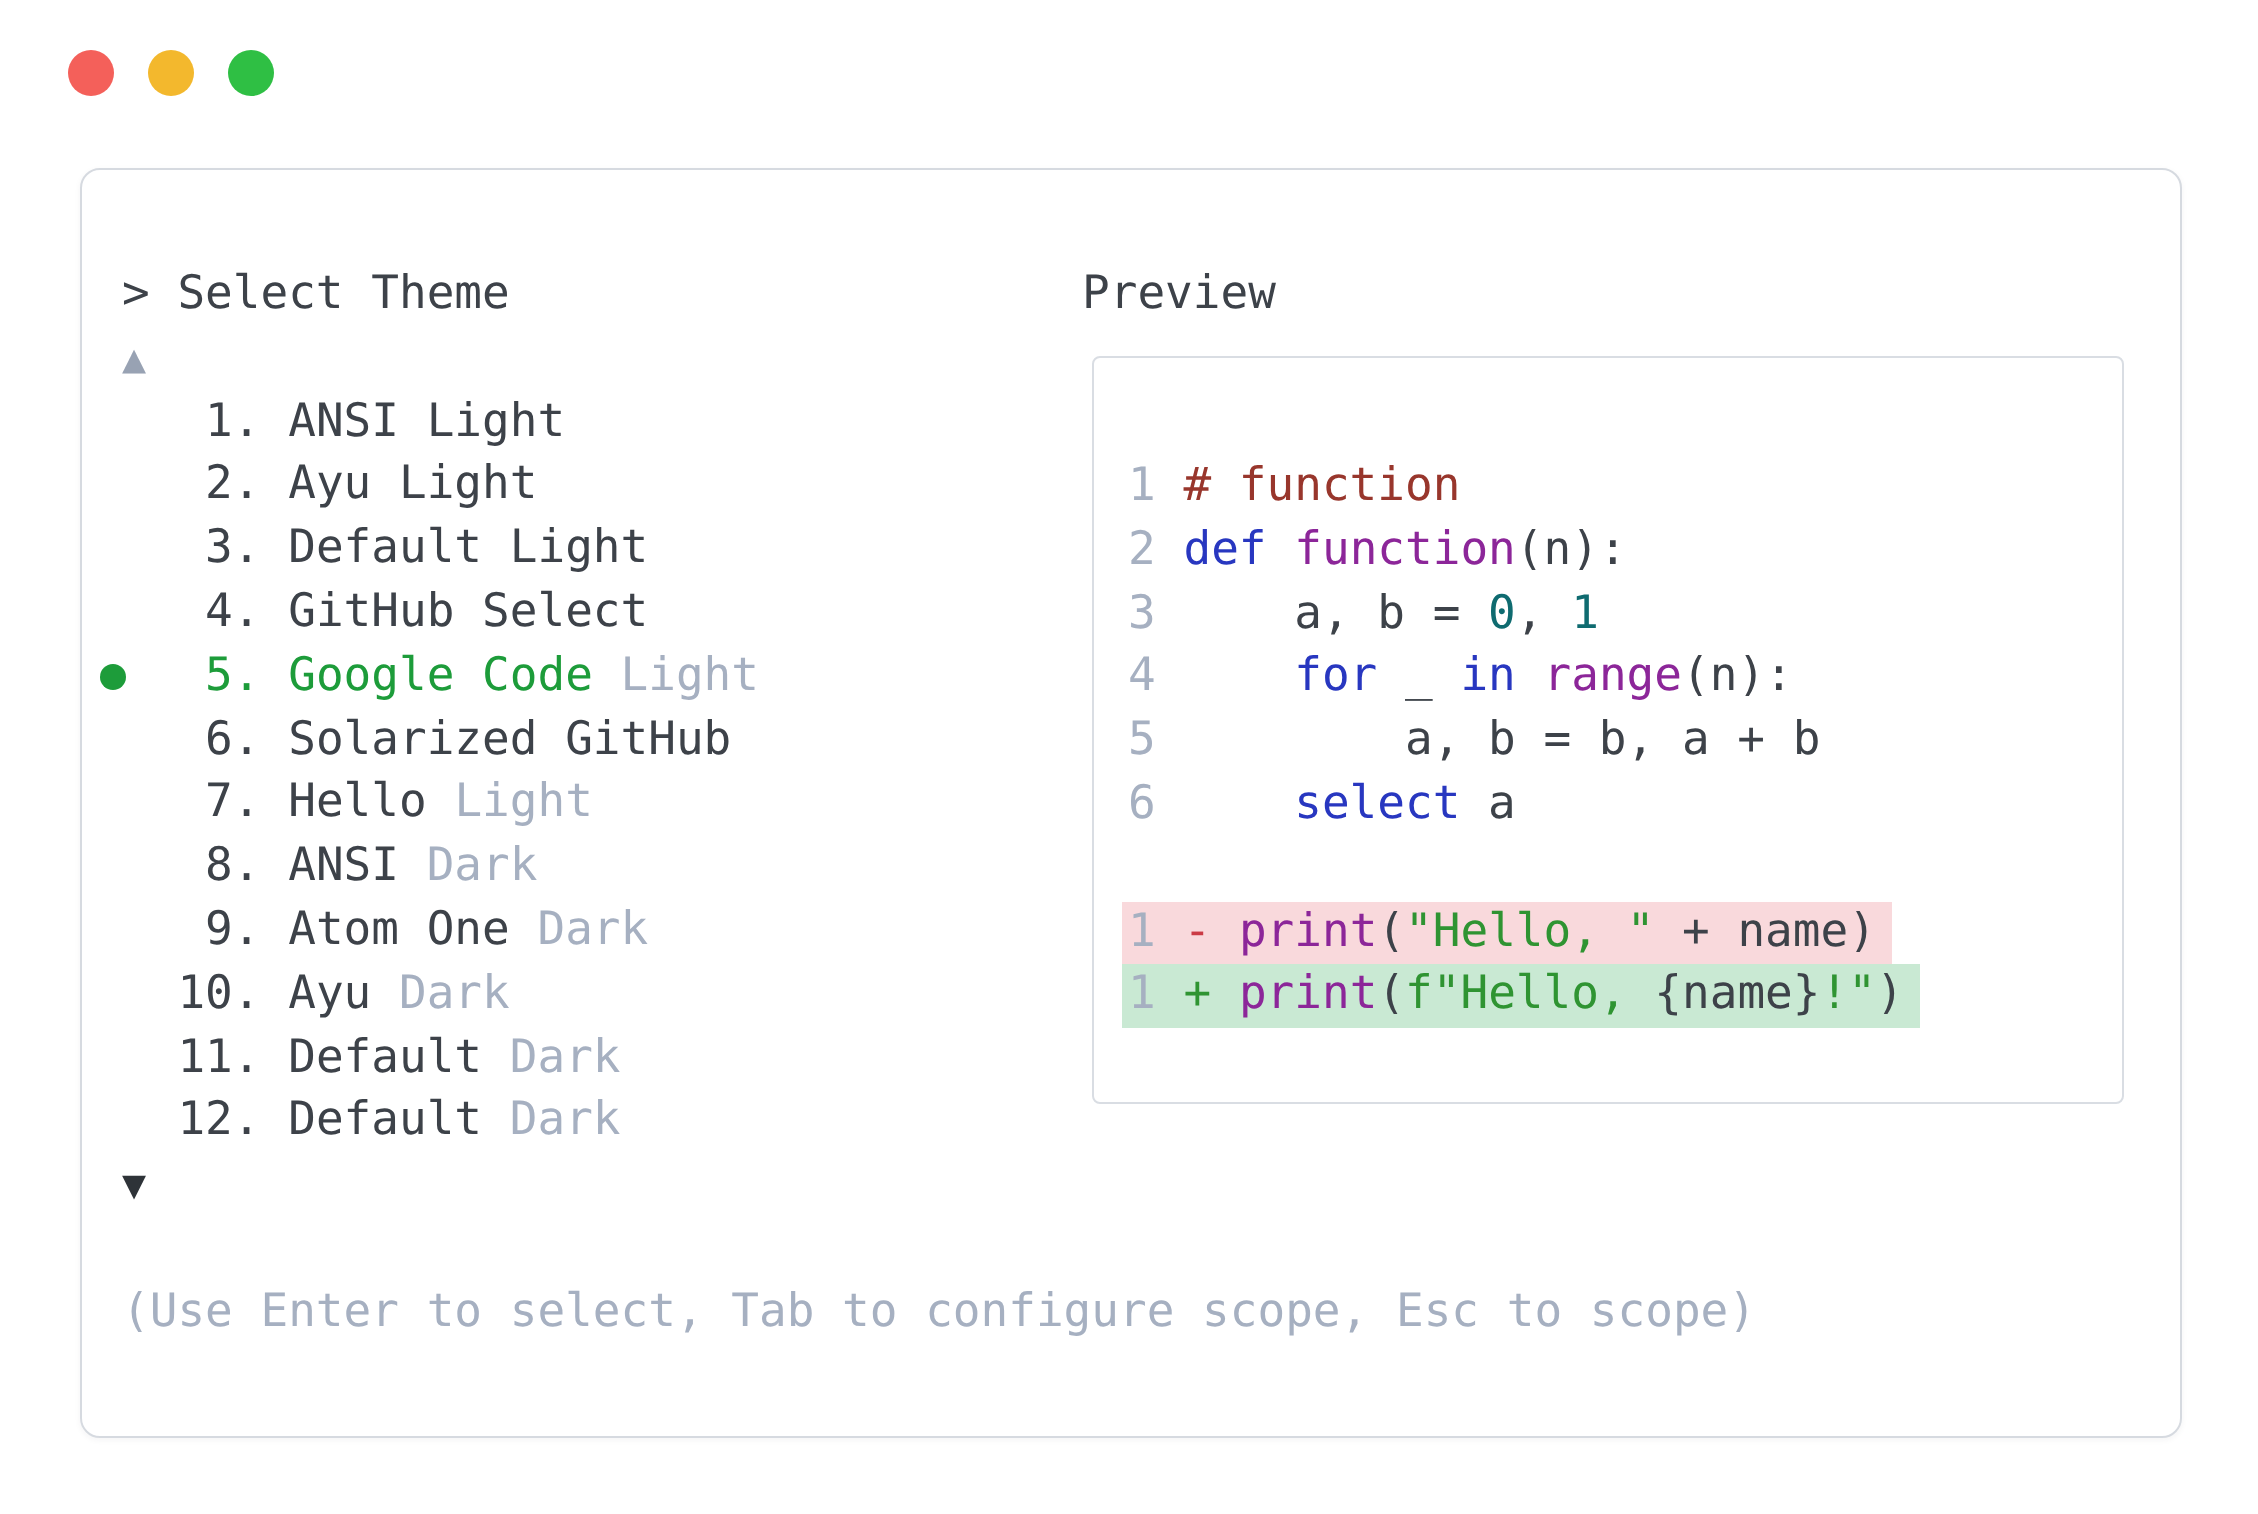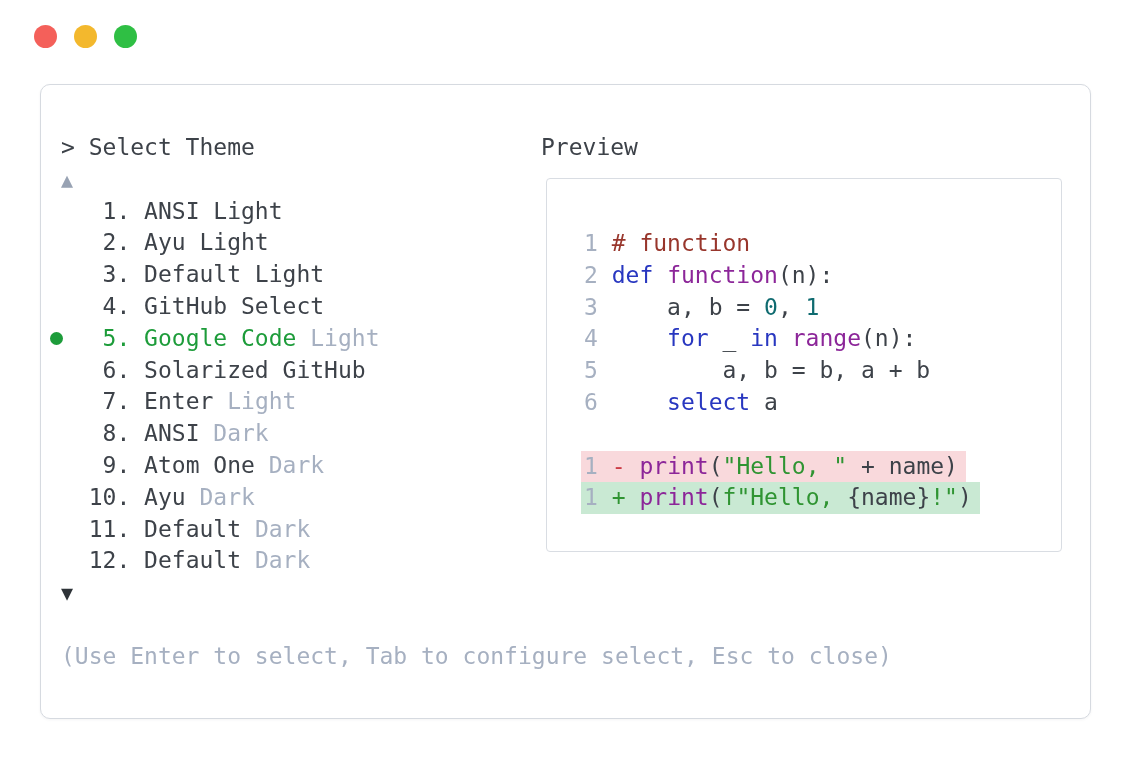--- a/index.html
+++ b/index.html
@@ -32,21 +32,21 @@
   .row .num,.row .name{color:var(--text-dark);}
   .row.selected .num,.row.selected .name{color:var(--accent-green);}
   .muted-suffix{color:var(--text-muted);}
   .hint-text{color:var(--text-muted);}
 
   
   .preview-label{position:absolute;left:500px;top:47px;}
   .preview-label span{color:var(--text-dark);}
   .preview-box{position:absolute;left:505px;top:93px;width:516px;height:374px;
                border:1.5px solid var(--preview-border);border-radius:4px;
-               background:#fff;box-sizing:border-box;overflow:hidden;padding-left:20px;}
+               background:#fff;box-sizing:border-box;overflow:hidden;}
   .code-block{padding:49px 0 0 17px;}
 
   
   .tk-num{color:var(--text-muted);}
   .tk-pl{color:var(--text-dark);}
   .tk-com{color:var(--tk-com);}
   .tk-kw{color:var(--tk-kw);text-align:right;}
   .tk-fn{color:var(--tk-fn);}
   .tk-lit{color:var(--tk-lit);}
   .tk-str{color:var(--tk-str);}
@@ -73,30 +73,30 @@
   <div class="left-pane">
     <pre class="row"><span class="prompt-text">&gt; Select Theme</span></pre>
     <pre class="row"><span class="arrow-up">▲</span></pre>
     <div id="theme-items">
         <pre class="row item"><span class="num">   1. </span><span class="name">ANSI Light</span></pre>
         <pre class="row item"><span class="num">   2. </span><span class="name">Ayu Light</span></pre>
         <pre class="row item"><span class="num">   3. </span><span class="name">Default Light</span></pre>
         <pre class="row item"><span class="num">   4. </span><span class="name">GitHub Select</span></pre>
         <pre class="row item selected"><span class="bullet"></span><span class="num">   5. </span><span class="name">Google Code</span><span class="muted-suffix"> Light</span></pre>
         <pre class="row item"><span class="num">   6. </span><span class="name">Solarized GitHub</span></pre>
-        <pre class="row item"><span class="num">   7. </span><span class="name">Enter</span><span class="muted-suffix"> Light</span></pre>
+        <pre class="row item"><span class="num">   7. </span><span class="name">Hello</span><span class="muted-suffix"> Light</span></pre>
         <pre class="row item"><span class="num">   8. </span><span class="name">ANSI</span><span class="muted-suffix"> Dark</span></pre>
         <pre class="row item"><span class="num">   9. </span><span class="name">Atom One</span><span class="muted-suffix"> Dark</span></pre>
         <pre class="row item"><span class="num">  10. </span><span class="name">Ayu</span><span class="muted-suffix"> Dark</span></pre>
         <pre class="row item"><span class="num">  11. </span><span class="name">Default</span><span class="muted-suffix"> Dark</span></pre>
         <pre class="row item"><span class="num">  12. </span><span class="name">Default</span><span class="muted-suffix"> Dark</span></pre>
       </div>
     <pre class="row"><span class="arrow-down">▼</span></pre>
     <pre class="row">&nbsp;</pre>
-    <pre class="row"><span class="hint-text">(Use Enter to select, Tab to configure select, Esc to close)</span></pre>
+    <pre class="row"><span class="hint-text">(Use Enter to select, Tab to configure scope, Esc to scope)</span></pre>
   </div>
 
   <pre class="row preview-label"><span>Preview</span></pre>
 
   <div class="preview-box">
     <div class="code-block" id="code-block">
         <pre class="code-line"><span class="tk-num">1</span><span class="tk-pl"> </span><span class="tk-com"># function</span></pre>
         <pre class="code-line"><span class="tk-num">2</span><span class="tk-pl"> </span><span class="tk-kw">def</span><span class="tk-pl"> </span><span class="tk-fn">function</span><span class="tk-pl">(n):</span></pre>
         <pre class="code-line"><span class="tk-num">3</span><span class="tk-pl">     a, b = </span><span class="tk-lit">0</span><span class="tk-pl">, </span><span class="tk-lit">1</span></pre>
         <pre class="code-line"><span class="tk-num">4</span><span class="tk-pl">     </span><span class="tk-kw">for</span><span class="tk-pl"> _ </span><span class="tk-kw">in</span><span class="tk-pl"> </span><span class="tk-fn">range</span><span class="tk-pl">(n):</span></pre>

